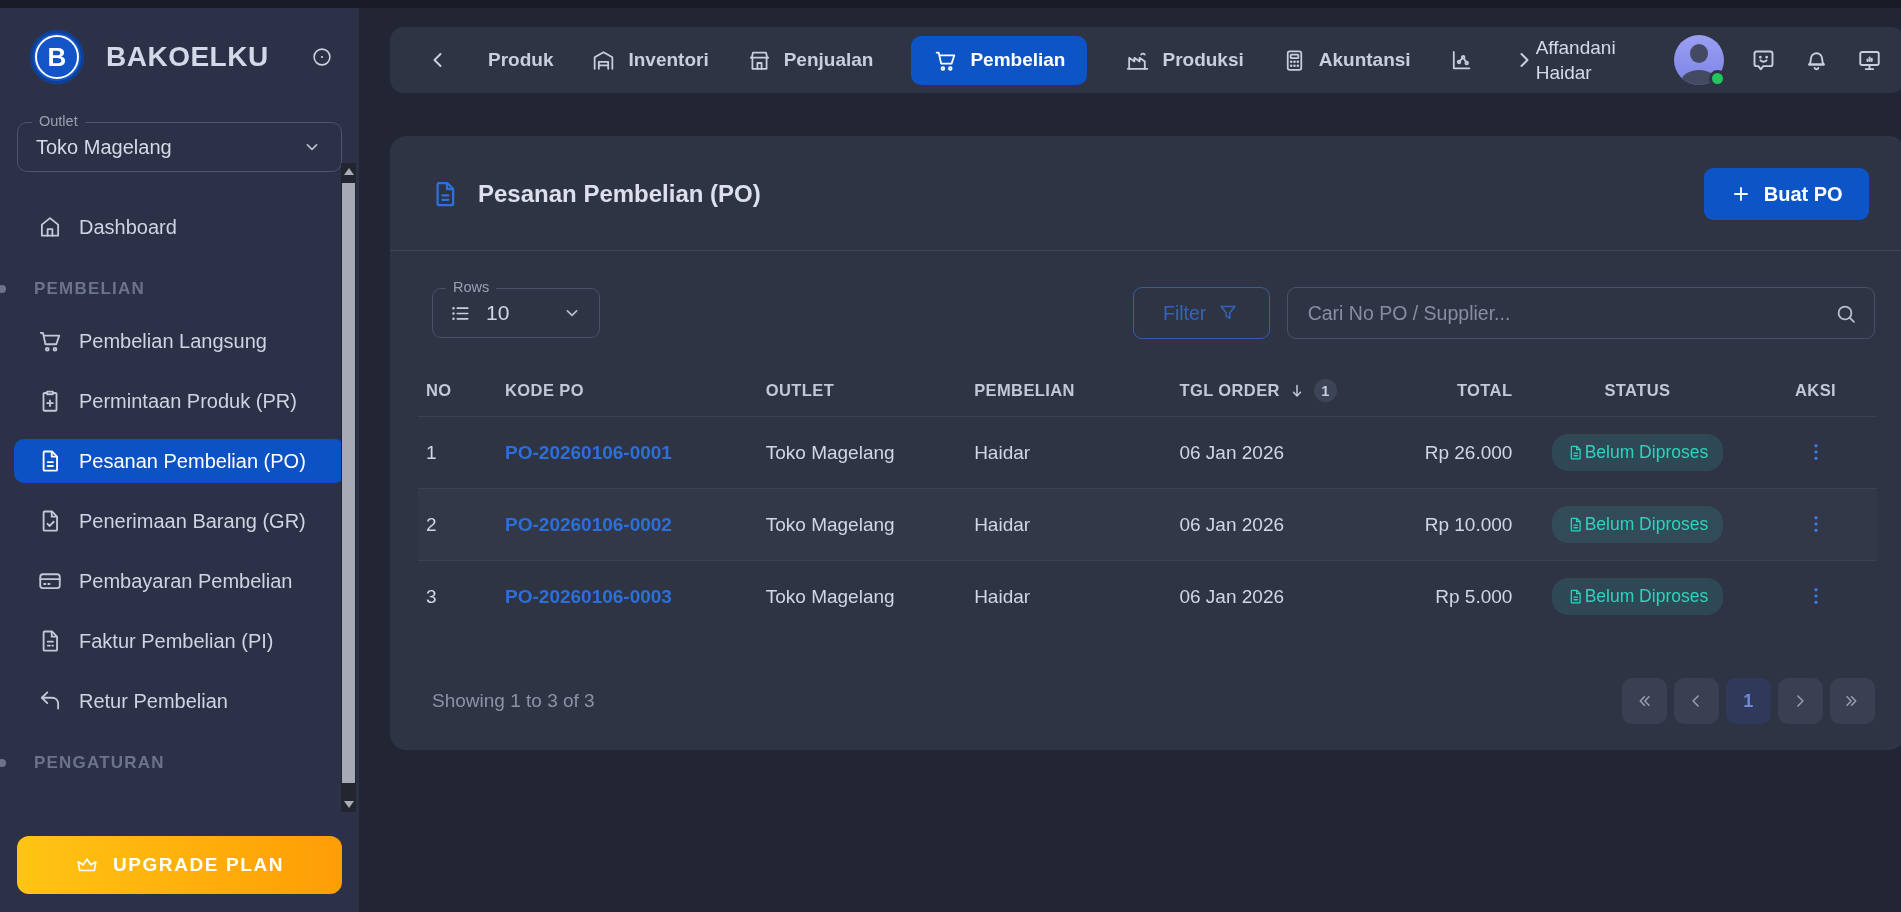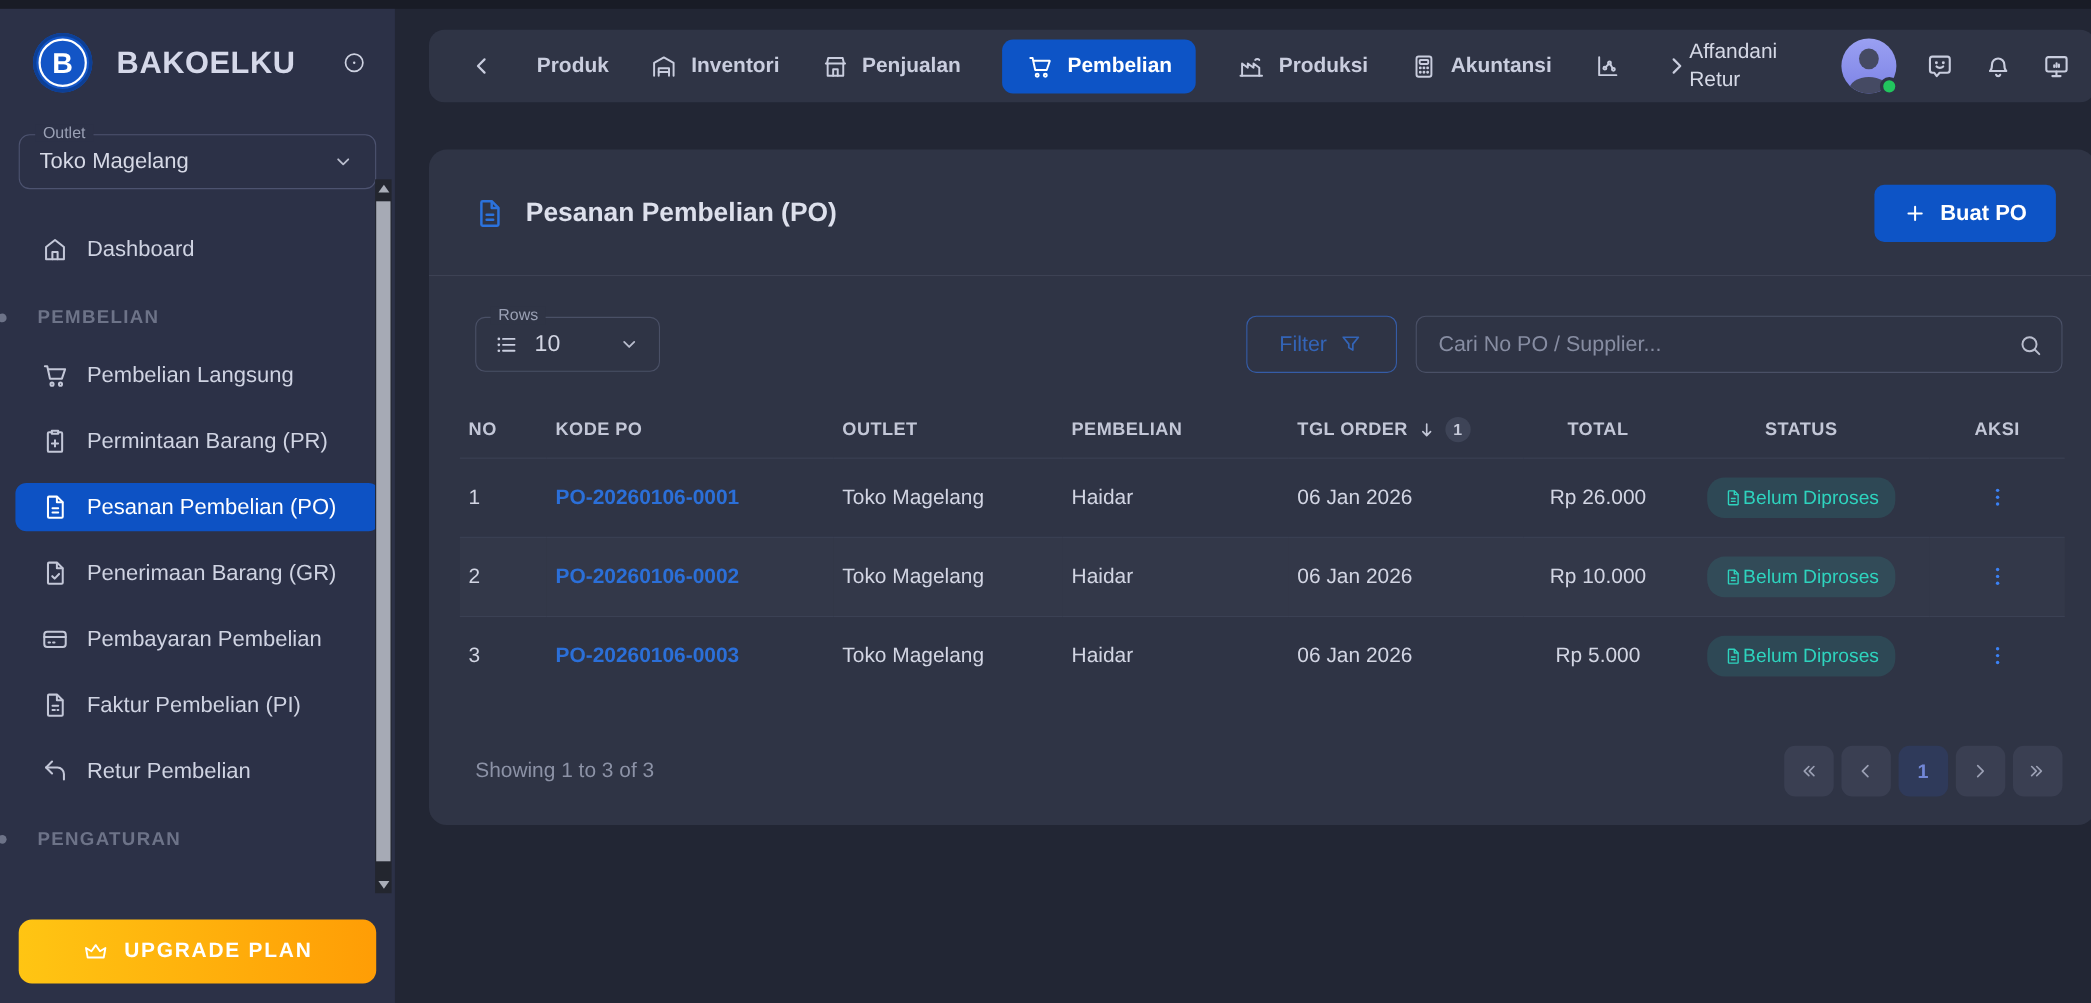--- a/index.html
+++ b/index.html
@@ -107,21 +107,21 @@
                cursor:pointer; opacity:.8; }
   .search-box { width:588px; height:52px; border:1px solid #4a5066; border-radius:9px; position:relative; }
   .search-box input { width:100%; height:100%; background:transparent; border:none; outline:none;
                color:#d6d9e6; font-family:"Liberation Sans",sans-serif; font-size:19.5px; padding:0 52px 0 20px; }
   .search-box input::placeholder { color:#878da2; }
   .search-box .ic { position:absolute; right:16px; top:14px; color:#b9bdcd; cursor:pointer; }
 
   table { border-collapse:collapse; table-layout:fixed; margin:26px 28px 0 28px; width:calc(100% - 56px); }
   th { font-size:16.5px; font-weight:700; color:#c3c7d7; letter-spacing:.4px; text-align:left;
        padding:14px 8px; white-space:nowrap; }
-  th.r, td.r { text-align:center; }
+  th.r, td.r { text-align:right; }
   th.c, td.c { text-align:center; }
   td { font-size:19px; color:#d2d5e3; height:72px; padding:0 8px; border-top:1px solid #3b4154; }
   tbody tr:nth-child(2) { background:rgba(255,255,255,.022); }
   .th-sort { display:inline-flex; align-items:center; gap:7px; cursor:pointer; }
   .th-sort .ic { color:#c3c7d7; }
   .sort-badge { width:23px; height:23px; border-radius:50%; background:#3e4457; color:#c6cad9;
        font-size:14.5px; font-weight:600; display:inline-flex; align-items:center; justify-content:center; }
   .po-link { color:#2b6fd8; font-weight:700; cursor:pointer; }
   .status-badge { display:inline-flex; align-items:center; gap:1px; padding:8px 15px; border-radius:16px;
        background:rgba(46,211,190,.13); color:#2ed3be; font-size:17.5px; white-space:nowrap; }
@@ -308,21 +308,21 @@
     <div class="mi">
       <svg class="ic" width="26" height="26" fill="none" stroke="currentColor" stroke-width="1.7" stroke-linecap="round" stroke-linejoin="round">
           <use href="#i-cart"></use>
         </svg>
       <span class="mi-label">Pembelian Langsung</span>
     </div>
     <div class="mi">
       <svg class="ic" width="26" height="26" fill="none" stroke="currentColor" stroke-width="1.7" stroke-linecap="round" stroke-linejoin="round">
           <use href="#i-clipboard-plus"></use>
         </svg>
-      <span class="mi-label">Permintaan Barang (PR)</span>
+      <span class="mi-label">Permintaan Produk (PR)</span>
     </div>
     <div class="mi active">
       <svg class="ic" width="26" height="26" fill="none" stroke="currentColor" stroke-width="1.7" stroke-linecap="round" stroke-linejoin="round">
           <use href="#i-file-lines"></use>
         </svg>
       <span class="mi-label">Pesanan Pembelian (PO)</span>
     </div>
     <div class="mi">
       <svg class="ic" width="26" height="26" fill="none" stroke="currentColor" stroke-width="1.7" stroke-linecap="round" stroke-linejoin="round">
           <use href="#i-file-check"></use>
@@ -417,21 +417,21 @@
           </svg>
       </span>
       <span class="nav-arrow">
         <svg class="ic" width="24" height="24" fill="none" stroke="currentColor" stroke-width="2" stroke-linecap="round" stroke-linejoin="round">
             <use href="#i-chevron-right"></use>
           </svg>
       </span>
     </div>
 
     <div class="tb-right">
-      <div class="user-name">Affandani Retur</div>
+      <div class="user-name">Affandani Haidar</div>
       <div class="avatar">
         <div class="ph">
           <div class="head"></div>
             <div class="shoulders"></div>
         </div>
         <span class="online-dot"></span>
       </div>
       <span class="tb-icon">
         <svg class="ic" width="27" height="27" fill="none" stroke="currentColor" stroke-width="1.7" stroke-linecap="round" stroke-linejoin="round">
             <use href="#i-chat-smile"></use>

